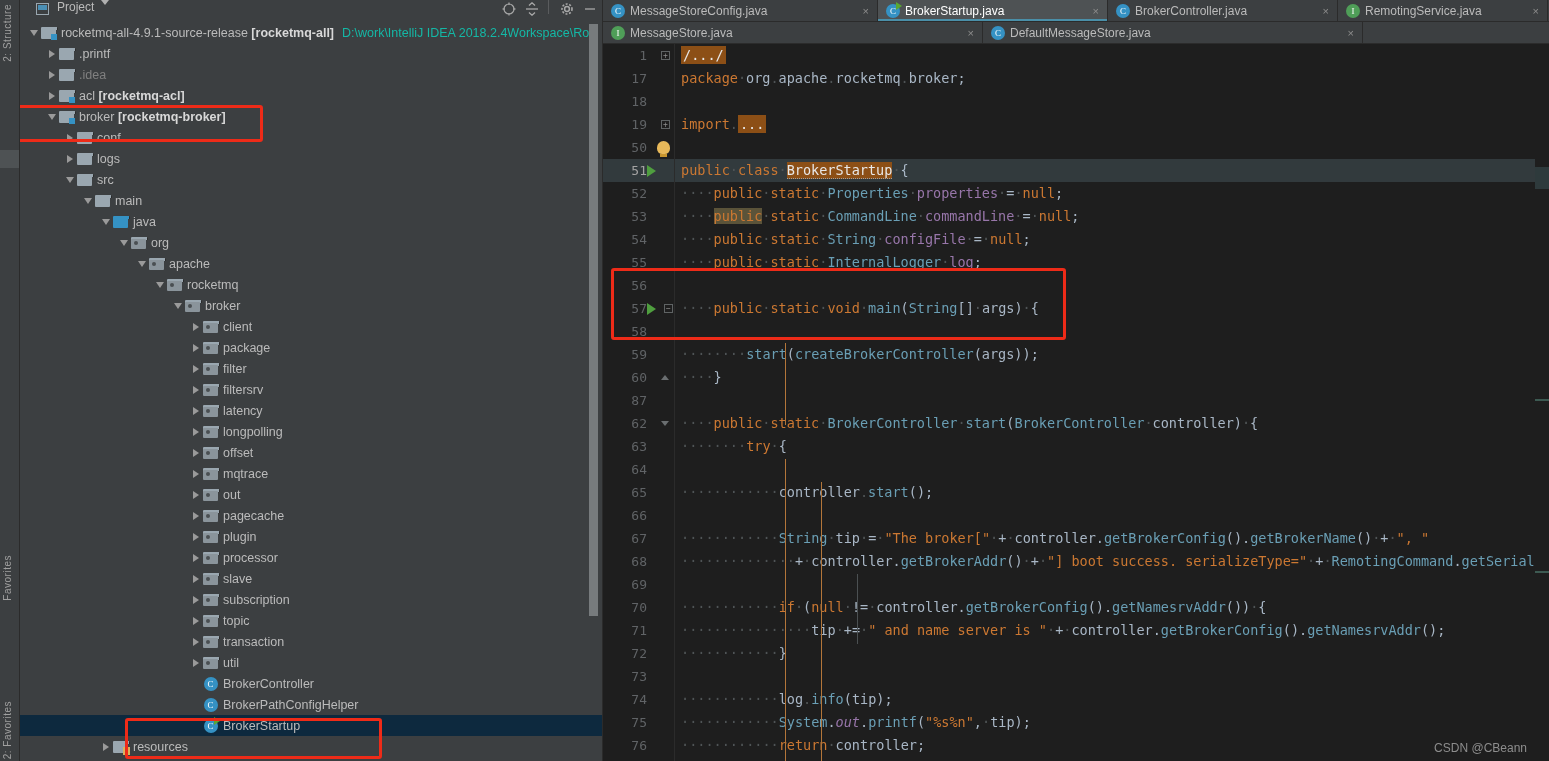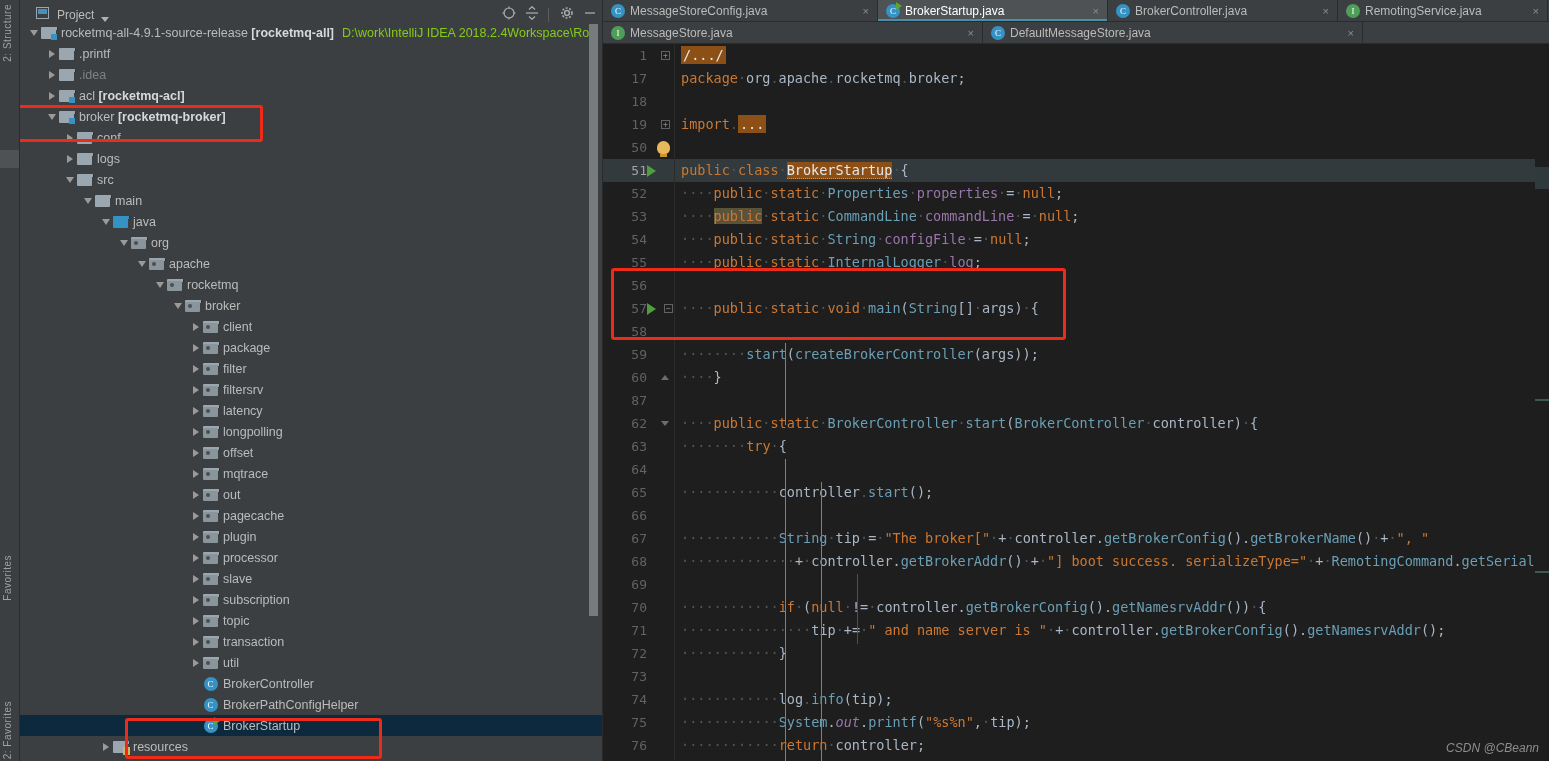--- a/index.html
+++ b/index.html
@@ -51,21 +51,21 @@
     flex: 0 0 583px;
     background: #3c3f41;
     display: flex;
     flex-direction: column;
     position: relative;
     overflow: hidden;
   }
   .panel-header {
     height: 22px;
     display: flex;
-    align-items: flex-end;
+    align-items: flex-start;
     padding: 0 4px 0 8px;
     background: #3c3f41;
     color: #bbbbbb;
     font-size: 12px;
     flex: 0 0 22px;
   }
   .panel-header .title { margin-left: 6px; }
   .panel-header .caret {
     margin-left: 7px;
     width: 0; height: 0;
@@ -127,21 +127,21 @@
   .row .ico {
     width: 17px; height: 16px;
     flex: 0 0 17px;
     margin-right: 4px;
     display: inline-flex;
     align-items: center;
     justify-content: center;
   }
   .row .lbl { color: #bbbbbb; }
   .row .lbl b { color: #d8d8d8; font-weight: bold; }
-  .row .dim { color: #84cc16; margin-left: 8px; }
+  .row .dim { color: #14b8a6; margin-left: 8px; }
   .row.grey .lbl { color: #808080; }
 
   
   .fld { position: relative; width: 15px; height: 12px; }
   .fld .body {
     position: absolute; left: 0; top: 2px;
     width: 15px; height: 10px;
     background: #9aa7b0; border-radius: 1px;
   }
   .fld .tab {
@@ -398,26 +398,25 @@
   
   .redbox {
     position: absolute;
     border: 3px solid #ee2b18;
     border-radius: 3px;
     pointer-events: none;
     z-index: 50;
   }
   .watermark {
     position: absolute;
-    right: 10px; bottom: 6px;
+    right: 22px; bottom: 6px;
     color: #8d8d8d;
     font-size: 12px;
     font-family: "Liberation Sans", sans-serif;
     z-index: 40;
-    font-style: italic;
   }
 </style>
 </head>
 <body>
 
 <div id="app">
 
   <div class="leftstrip">
     <div class="strip-sel" style="top:150px;"></div>
     <div class="vert-label structure">2: Structure</div>

